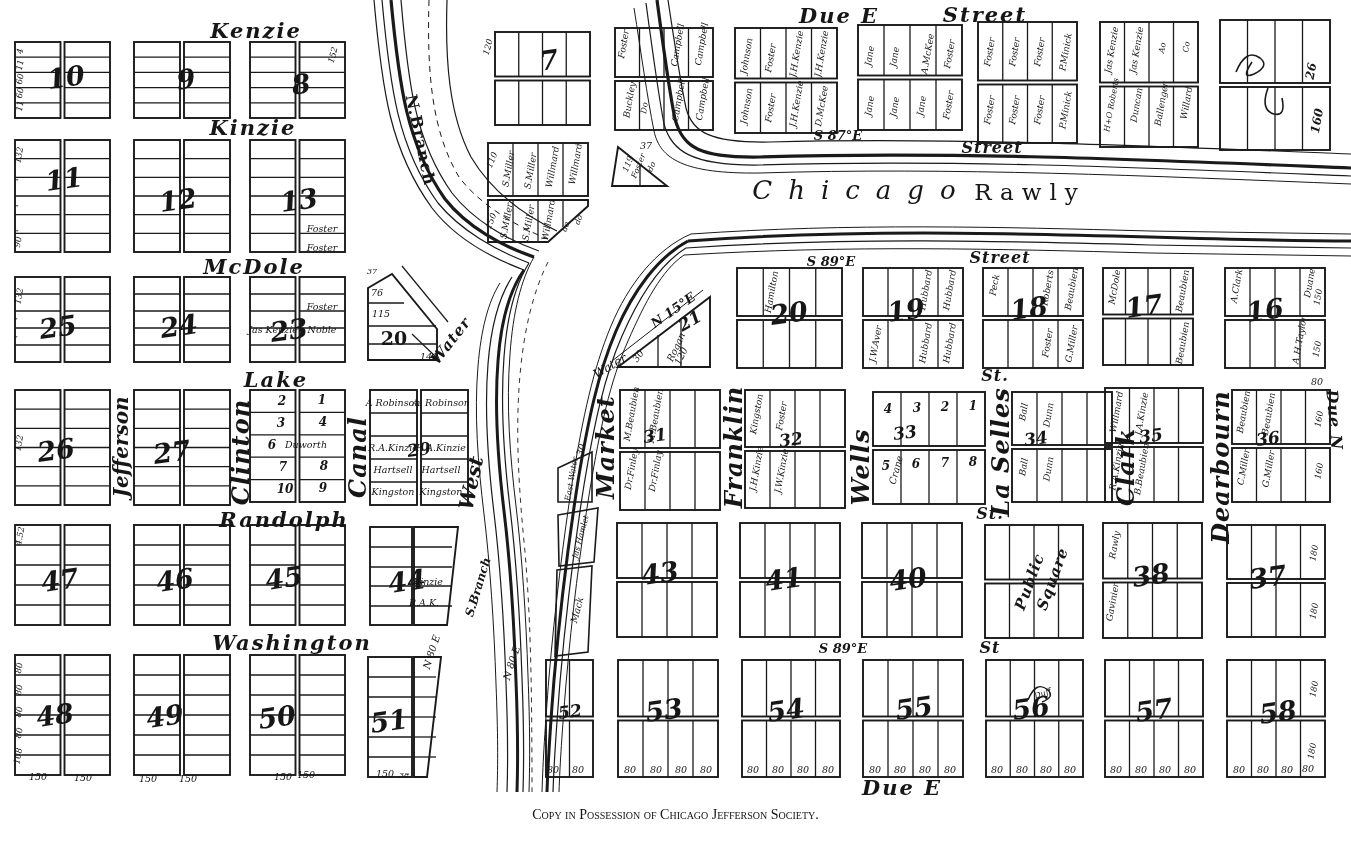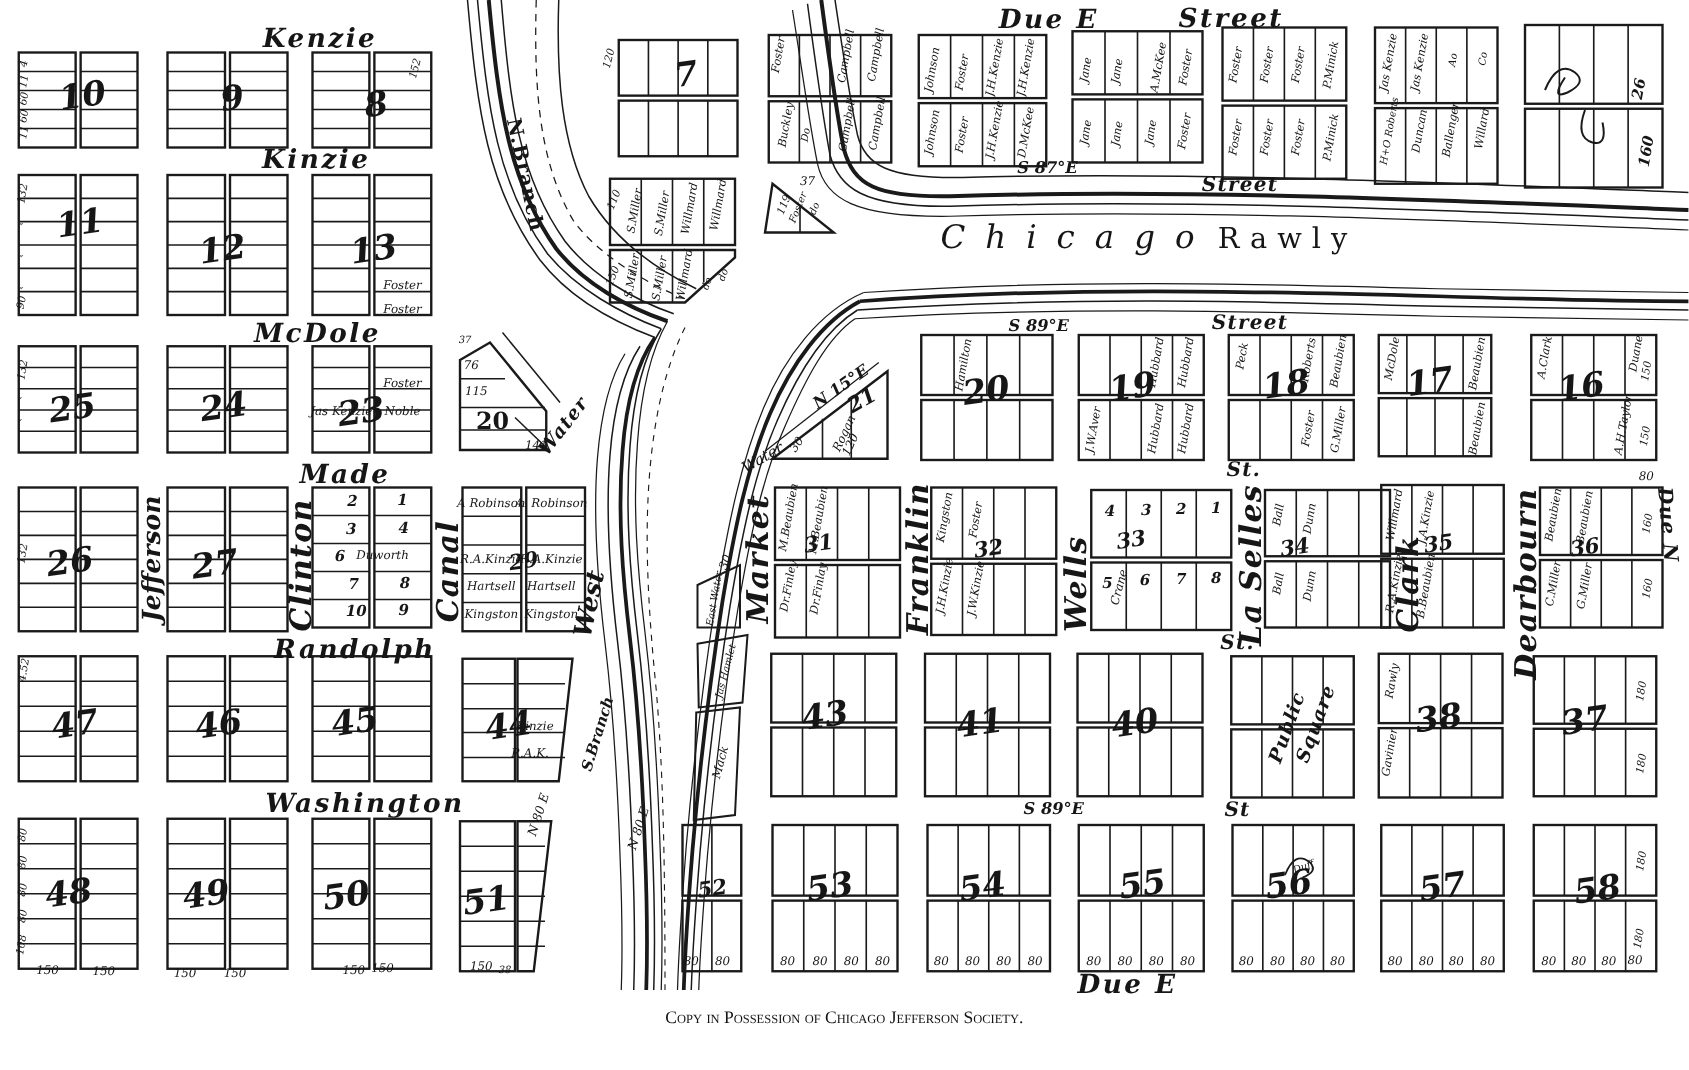--- a/index.html
+++ b/index.html
@@ -564,21 +564,21 @@
         <path d="M557,570 L592,566 L588,652 L555,656 Z" fill="none" stroke="#1a1a1a" stroke-width="1.6"></path>
         <path d="M1236,72 q10,-24 24,-14 q10,8 -6,16 q-14,6 -2,-12" fill="none" stroke="#1a1a1a" stroke-width="1.6"></path>
         <path d="M1268,88 q-8,22 6,26 q12,3 8,-16" fill="none" stroke="#1a1a1a" stroke-width="1.6"></path>
         <path d="M1028,700 q8,-20 20,-10 q7,7 -6,12" fill="none" stroke="#1a1a1a" stroke-width="1.4"></path>
       </g>
   </svg>
   <div id="labels">
       <span class="lbl st" style="left: 256px; top: 30px; transform: translate(-50%, -50%) rotate(0deg);">Kenzie</span>
       <span class="lbl st" style="left: 253px; top: 127px; transform: translate(-50%, -50%) rotate(0deg);">Kinzie</span>
       <span class="lbl st" style="left: 254px; top: 266px; transform: translate(-50%, -50%) rotate(0deg);">McDole</span>
-      <span class="lbl st" style="left: 276px; top: 379px; transform: translate(-50%, -50%) rotate(0deg);">Made</span>
+      <span class="lbl st" style="left: 276px; top: 379px; transform: translate(-50%, -50%) rotate(0deg);">Lake</span>
       <span class="lbl st" style="left: 284px; top: 519px; transform: translate(-50%, -50%) rotate(0deg);">Randolph</span>
       <span class="lbl st" style="left: 292px; top: 642px; transform: translate(-50%, -50%) rotate(0deg);">Washington</span>
       <span class="lbl st" style="left: 839px; top: 15px; transform: translate(-50%, -50%) rotate(0deg);">Due E</span>
       <span class="lbl st" style="left: 985px; top: 14px; transform: translate(-50%, -50%) rotate(0deg);">Street</span>
       <span class="lbl st2" style="left: 992px; top: 148px; transform: translate(-50%, -50%) rotate(0deg);">Street</span>
       <span class="lbl st2" style="left: 1000px; top: 258px; transform: translate(-50%, -50%) rotate(0deg);">Street</span>
       <span class="lbl st2" style="left: 995px; top: 376px; transform: translate(-50%, -50%) rotate(0deg);">St.</span>
       <span class="lbl st2" style="left: 990px; top: 514px; transform: translate(-50%, -50%) rotate(0deg);">St.</span>
       <span class="lbl st2" style="left: 990px; top: 648px; transform: translate(-50%, -50%) rotate(0deg);">St</span>
       <span class="lbl st" style="left: 902px; top: 787px; transform: translate(-50%, -50%) rotate(0deg);">Due E</span>

